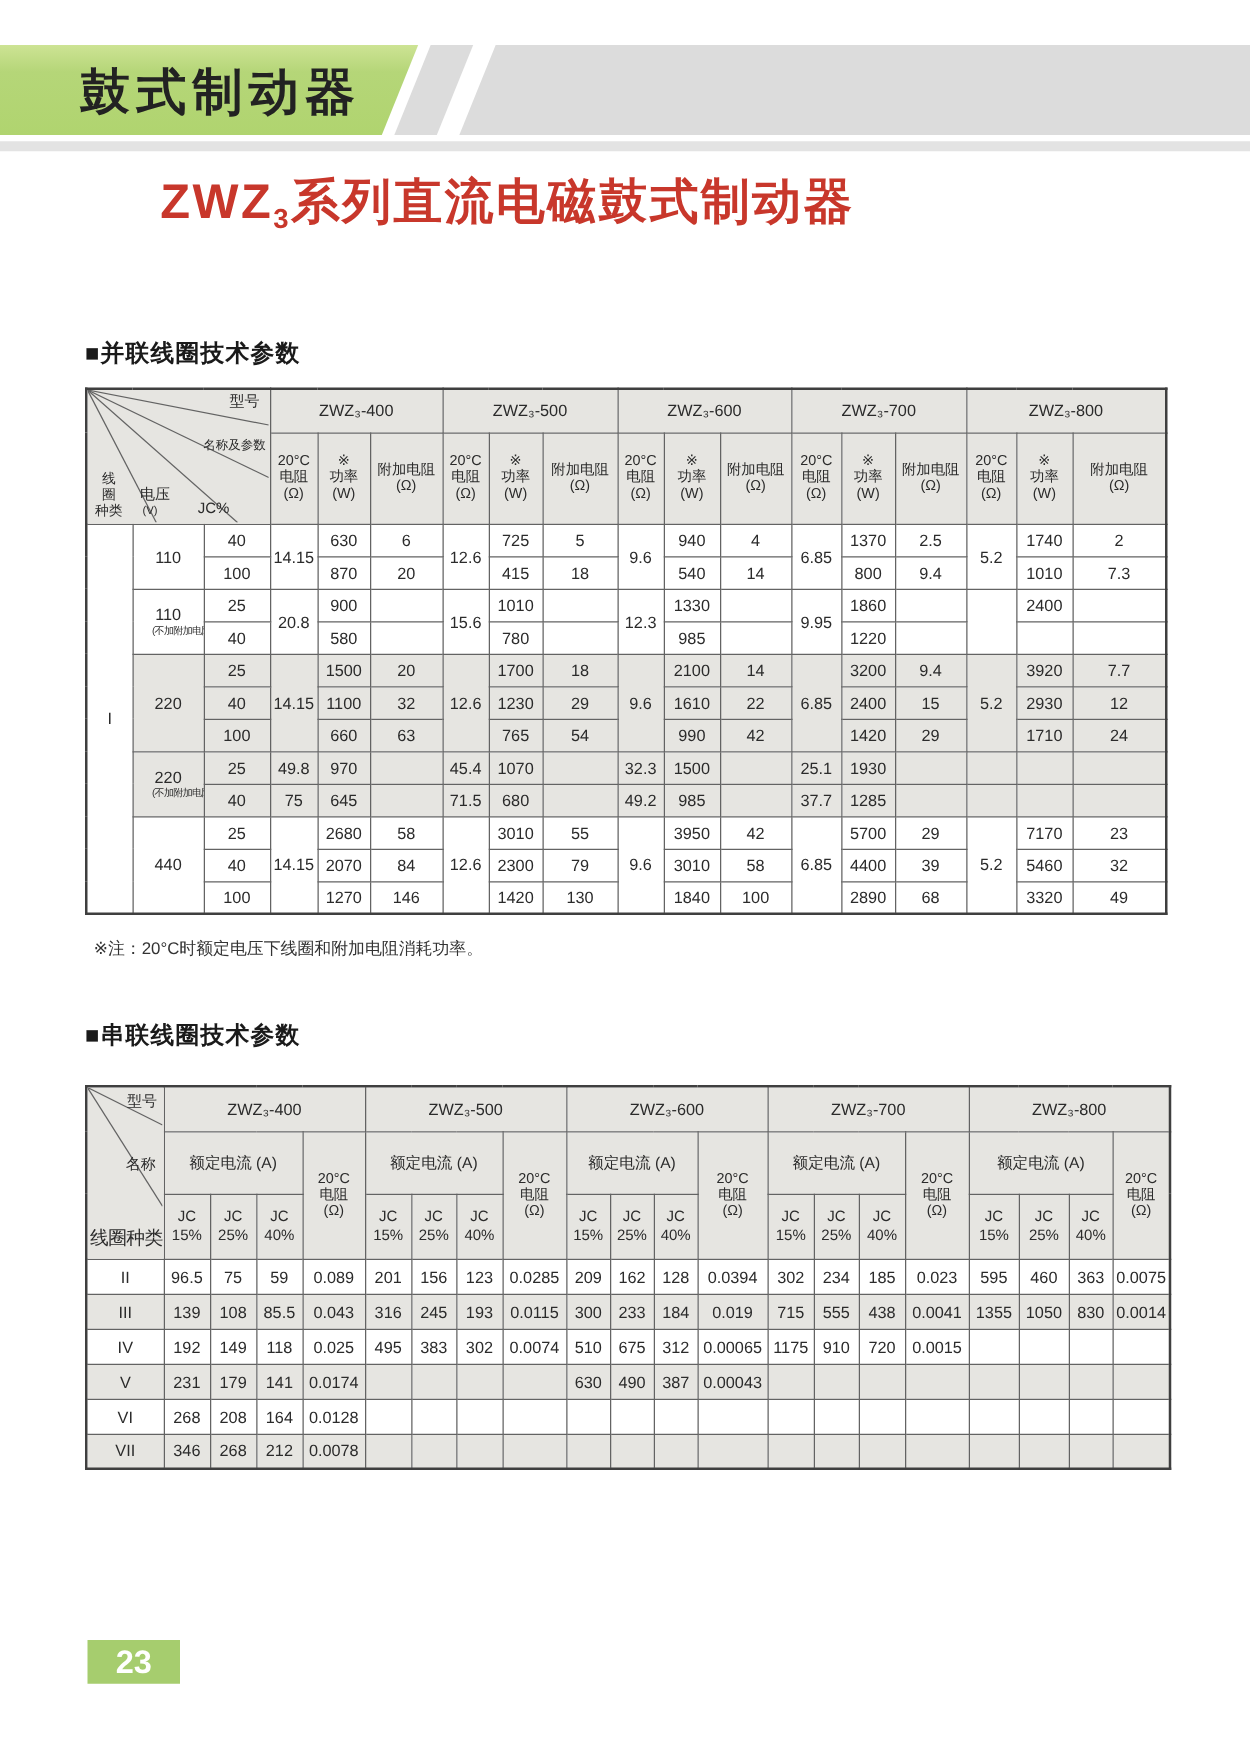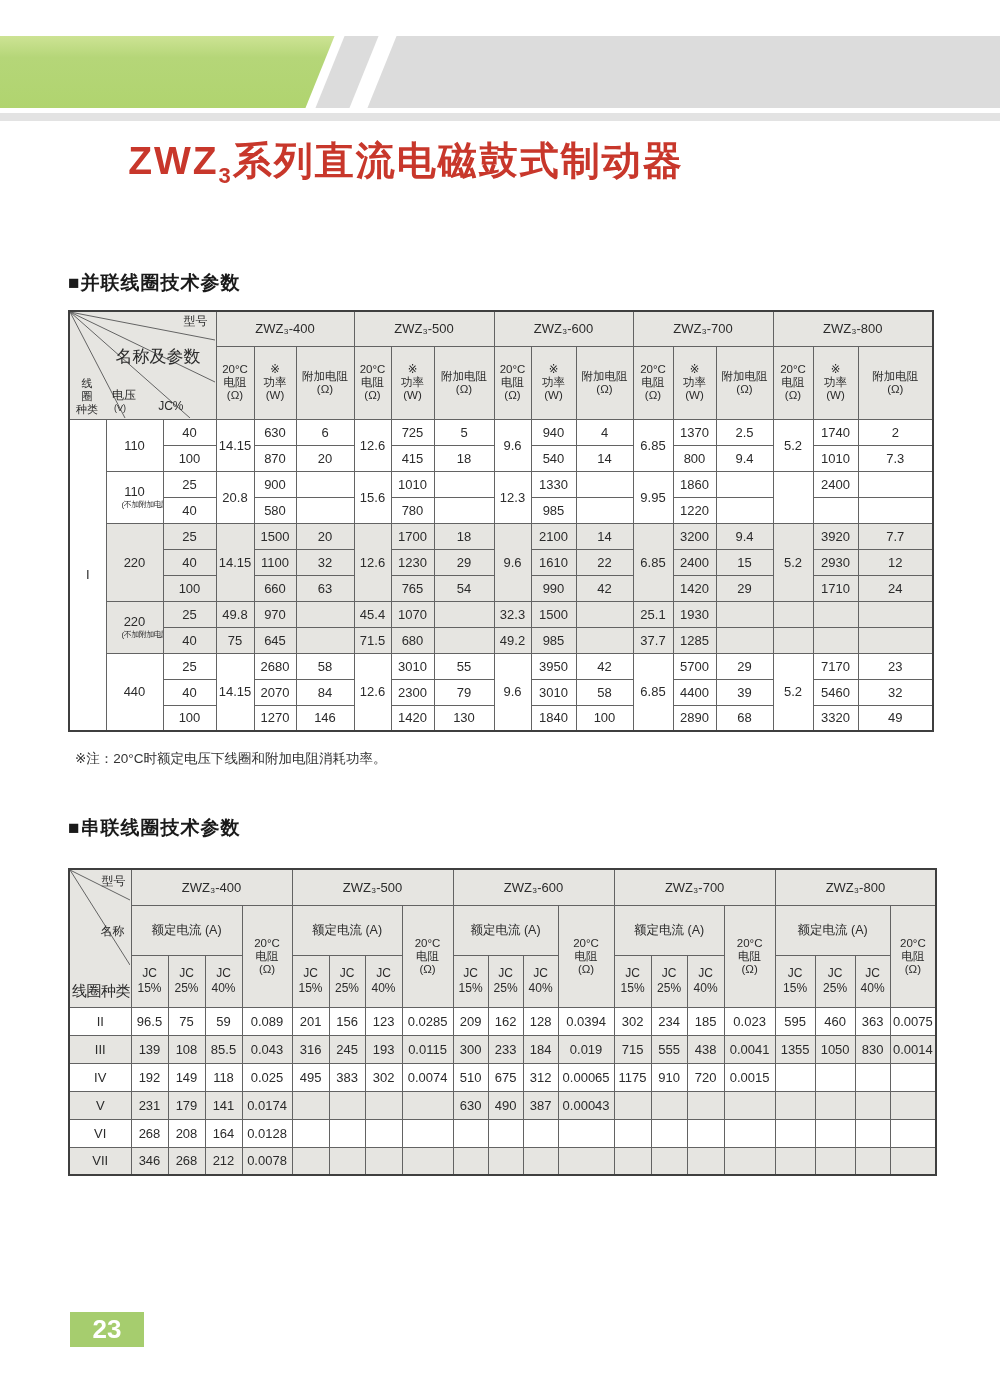--- a/index.html
+++ b/index.html
@@ -39,20 +39,21 @@
   .pagenum{left:70px;top:1312px;width:74px;height:35px;background:#a6cd6e;color:#fff;
       font-size:26px;font-weight:bold;text-align:center;line-height:35px;}
 </style>
 </head>
 <body>
 
 <div class="abs banner-wrap">
   <div class="skew banner-green"></div>
   <div class="skew banner-stripe1"></div>
   <div class="skew banner-stripe2"></div>
+  <span class="banner-title">鼓式制动器</span>
 </div>
 <div class="abs banner-bar"></div>
 
 <div class="abs page-title"><span>ZWZ</span><sub>3</sub><span>系列直流电磁鼓式制动器</span></div>
 
 <div class="abs sec-h" style="top:270px;">■并联线圈技术参数</div>
 
 <div class="abs t1" style="left:68px;top:310px;">
 <table style="width:864px;">
 <colgroup>
@@ -78,21 +79,21 @@
 <tbody>
         <tr class="h1">
   <td class="corner sh" rowspan="2" colspan="3">
     <svg width="145" height="106" viewBox="0 0 145 106">
       <line x1="0" y1="0" x2="145" y2="28" stroke="#636363" stroke-width="1"></line>
       <line x1="0" y1="0" x2="145" y2="70" stroke="#636363" stroke-width="1"></line>
       <line x1="0" y1="0" x2="120" y2="106" stroke="#636363" stroke-width="1"></line>
       <line x1="0" y1="0" x2="55" y2="106" stroke="#636363" stroke-width="1"></line>
     </svg>
     <span class="clab" style="right:8px;top:3px;">型号</span>
-    <span class="clab" style="right:15px;top:38px;font-size:17px;">名称及参数</span>
+    <span class="clab" style="right:3px;top:38px;font-size:10px;">名称及参数</span>
     <span class="clab pl" style="left:6px;bottom:3px;font-size:11px;">线
 圈
 种类</span>
     <span class="clab" style="left:42px;bottom:17px;">电压</span>
     <span class="clab" style="left:44px;bottom:4px;font-size:9px;">(V)</span>
     <span class="clab" style="right:32px;bottom:6px;">JC%</span>
   </td>
   <td class="sh mh" colspan="3">ZWZ₃-400</td>
   <td class="sh mh" colspan="3">ZWZ₃-500</td>
   <td class="sh mh" colspan="3">ZWZ₃-600</td>

